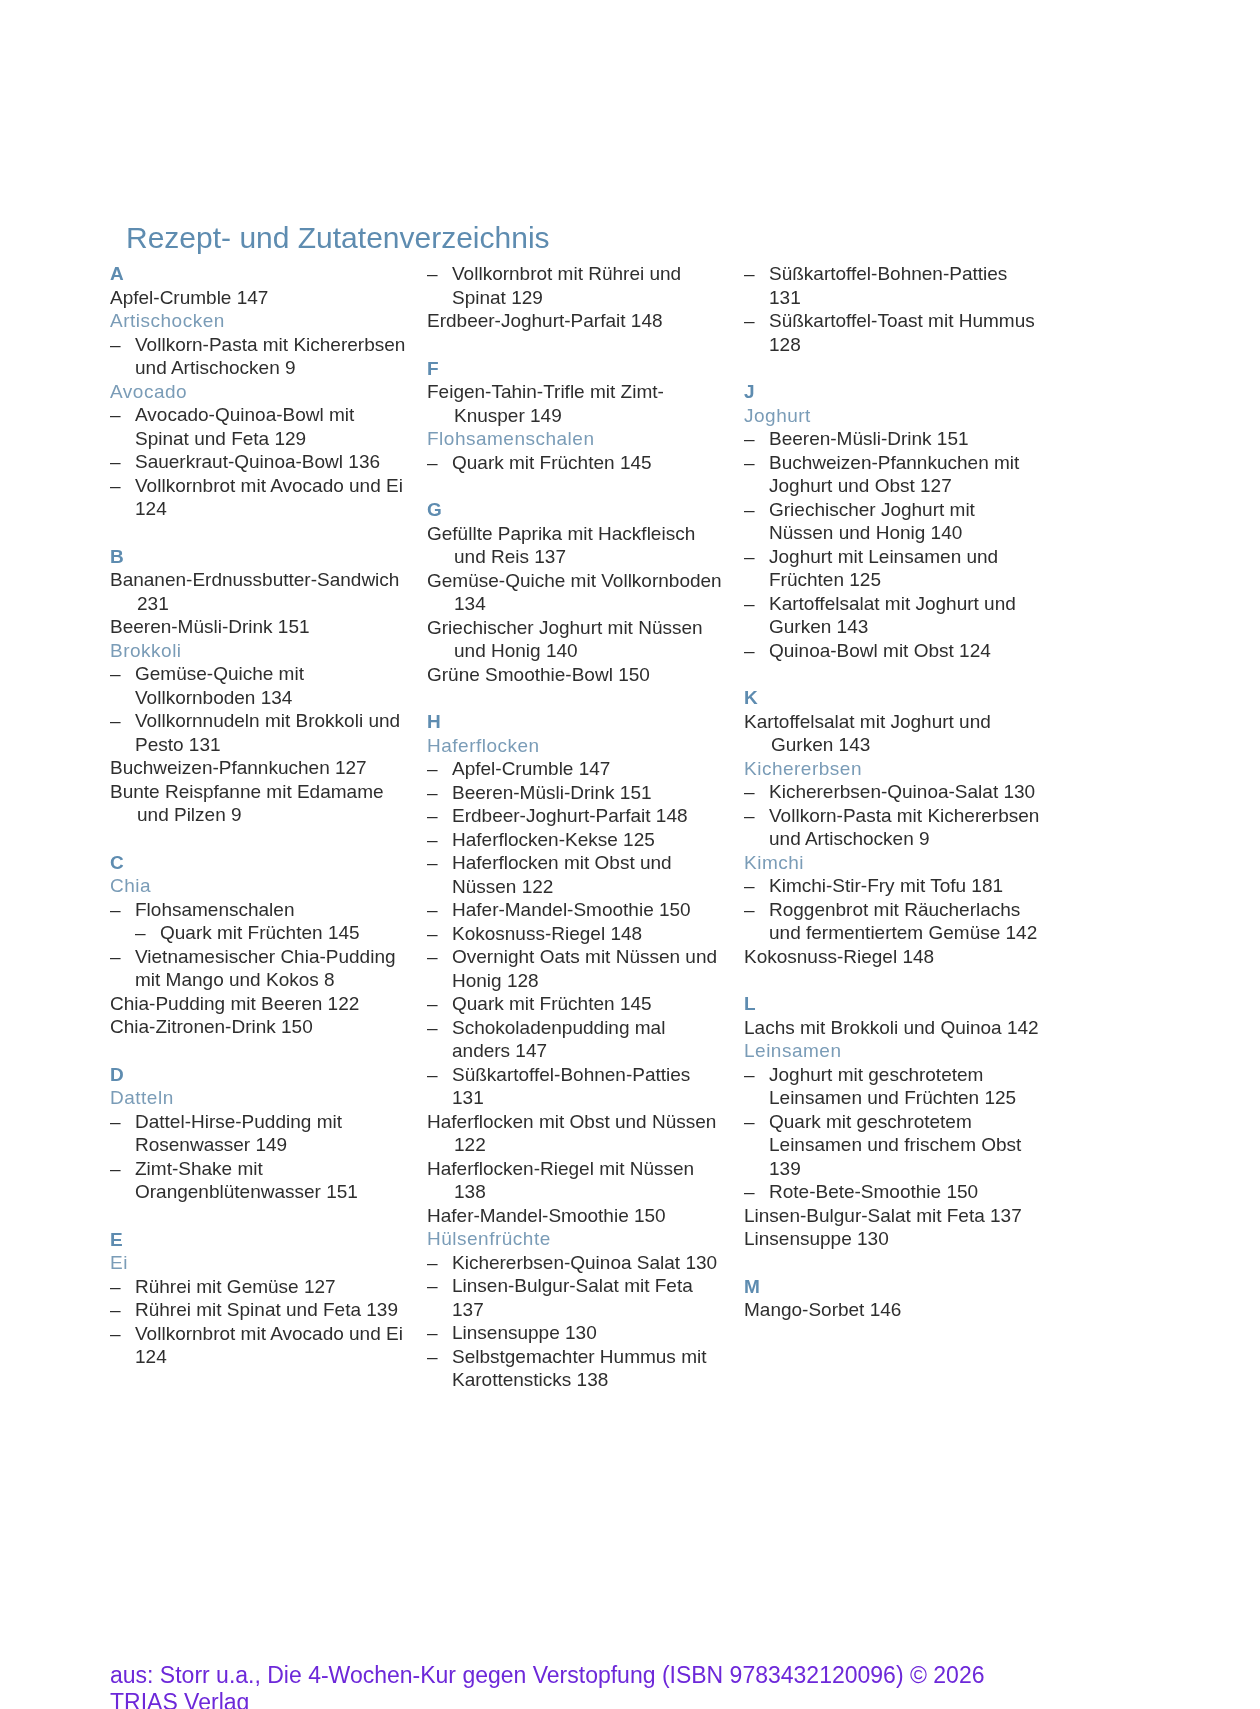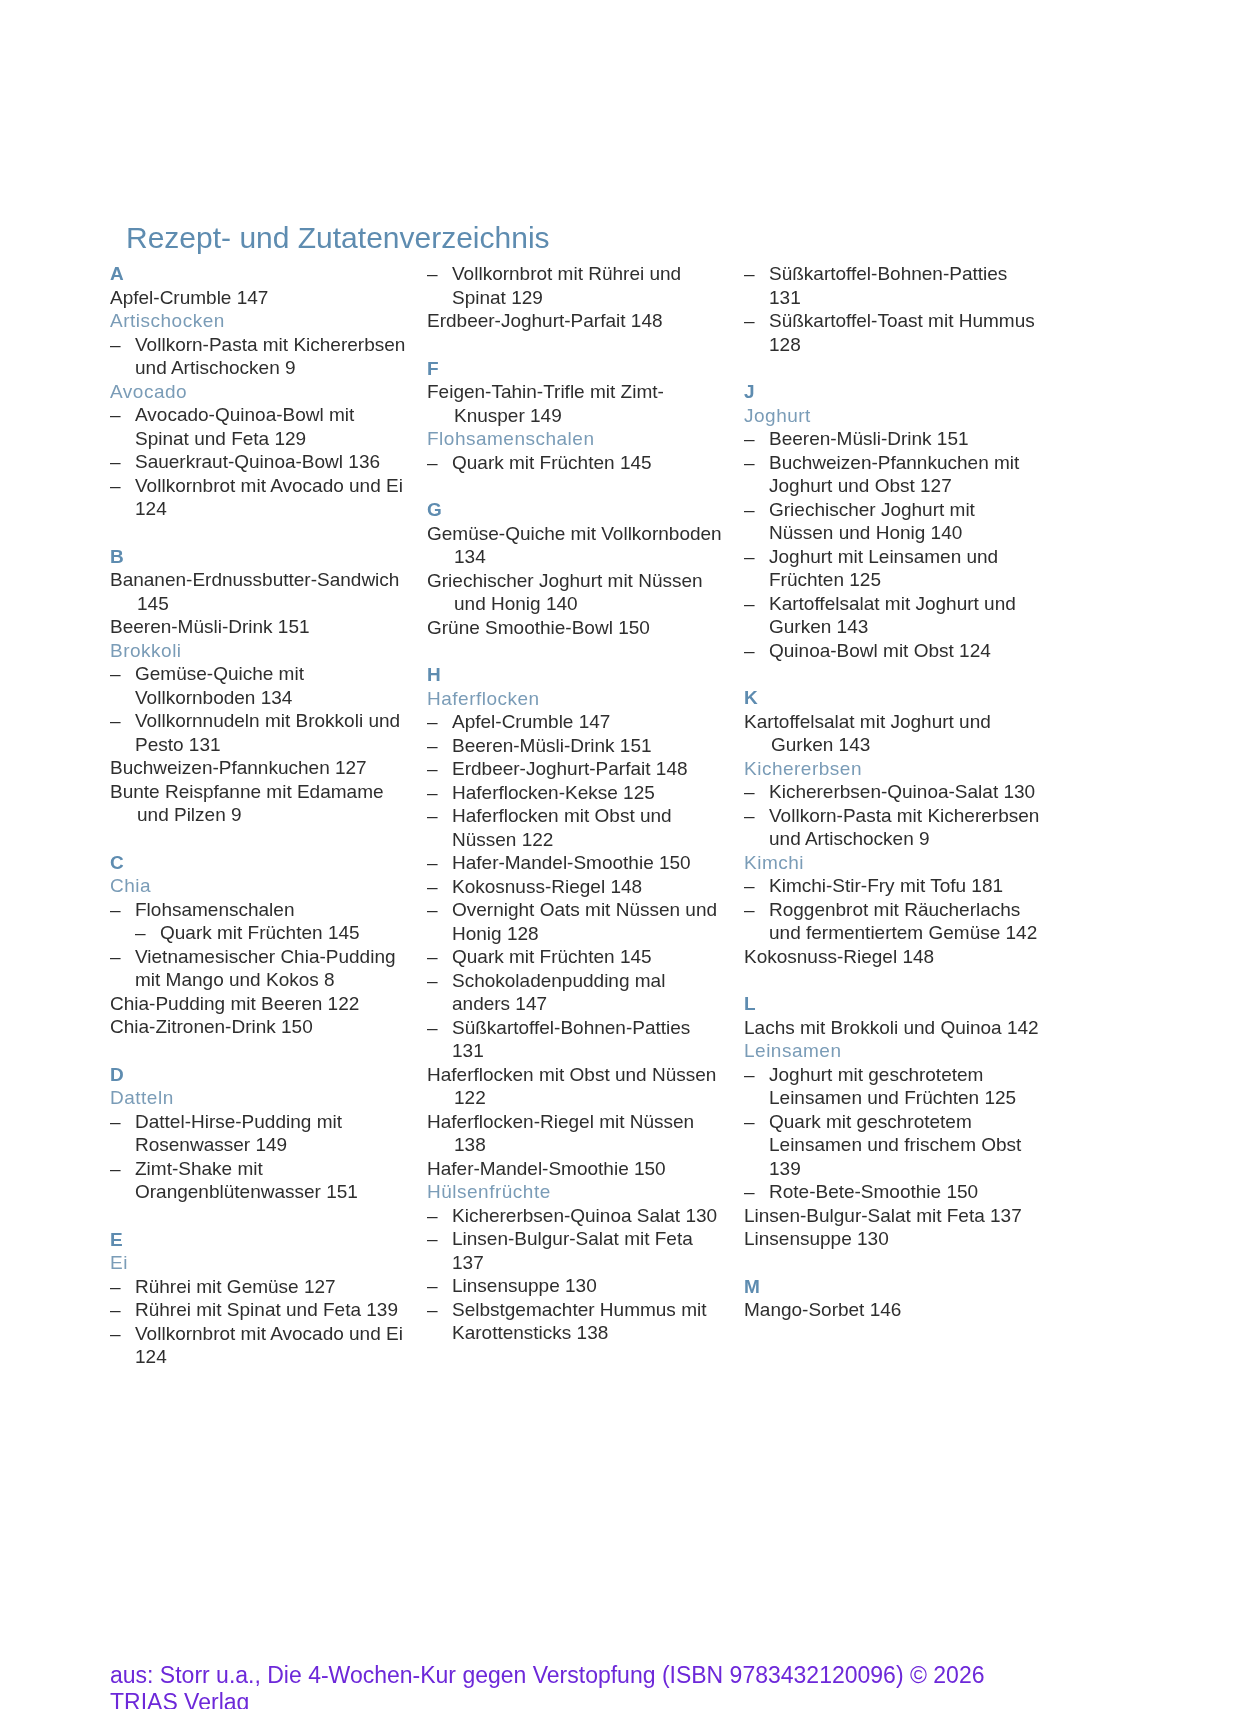--- a/index.html
+++ b/index.html
@@ -83,21 +83,21 @@
         </div>
         <div class="blk dash">
           <span class="dm">–</span>
           <span class="dt">Sauerkraut-Quinoa-Bowl 136</span>
         </div>
         <div class="blk dash">
           <span class="dm">–</span>
           <span class="dt">Vollkornbrot mit Avocado und Ei 124</span>
         </div>
         <div class="blk letter">B</div>
-        <div class="blk entry">Bananen-Erdnussbutter-Sandwich 145</div>
+        <div class="blk entry">Bananen-Erdnussbutter-Sandwich 231</div>
         <div class="blk entry">Beeren-Müsli-Drink 151</div>
         <div class="blk sub">Brokkoli</div>
         <div class="blk dash">
           <span class="dm">–</span>
           <span class="dt">Gemüse-Quiche mit Vollkornboden 134</span>
         </div>
         <div class="blk dash">
           <span class="dm">–</span>
           <span class="dt">Vollkornnudeln mit Brokkoli und Pesto 131</span>
         </div>
@@ -151,20 +151,21 @@
         </div>
         <div class="blk entry">Erdbeer-Joghurt-Parfait 148</div>
         <div class="blk letter">F</div>
         <div class="blk entry">Feigen-Tahin-Trifle mit Zimt-Knusper 149</div>
         <div class="blk sub">Flohsamenschalen</div>
         <div class="blk dash">
           <span class="dm">–</span>
           <span class="dt">Quark mit Früchten 145</span>
         </div>
         <div class="blk letter">G</div>
+        <div class="blk entry">Gefüllte Paprika mit Hackfleisch und Reis 137</div>
         <div class="blk entry">Gemüse-Quiche mit Vollkornboden 134</div>
         <div class="blk entry">Griechischer Joghurt mit Nüssen und Honig 140</div>
         <div class="blk entry">Grüne Smoothie-Bowl 150</div>
         <div class="blk letter">H</div>
         <div class="blk sub">Haferflocken</div>
         <div class="blk dash">
           <span class="dm">–</span>
           <span class="dt">Apfel-Crumble 147</span>
         </div>
         <div class="blk dash">

